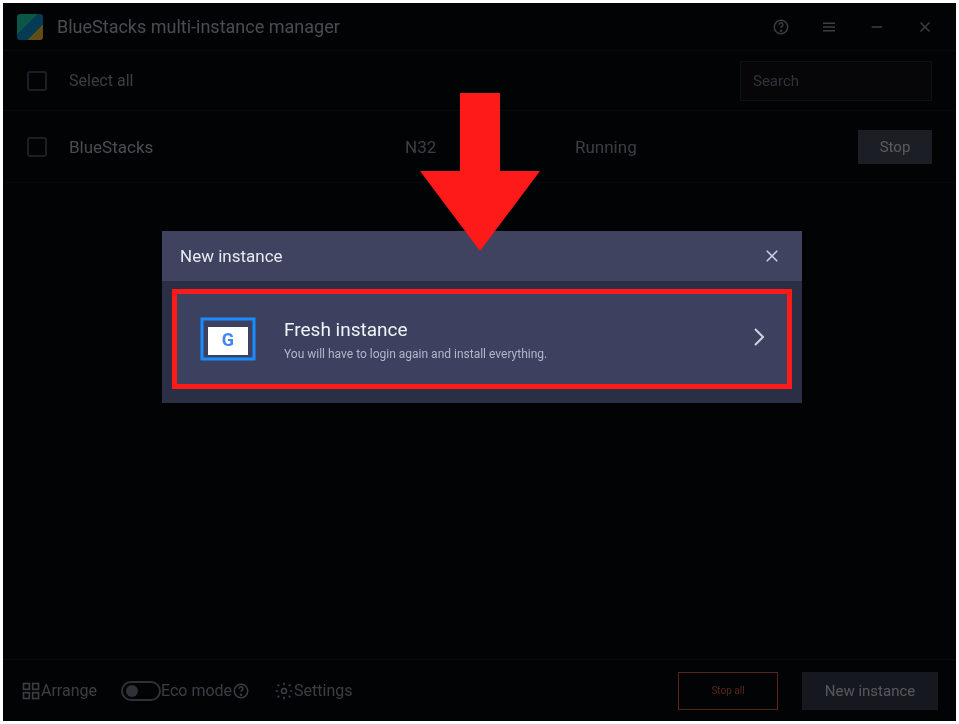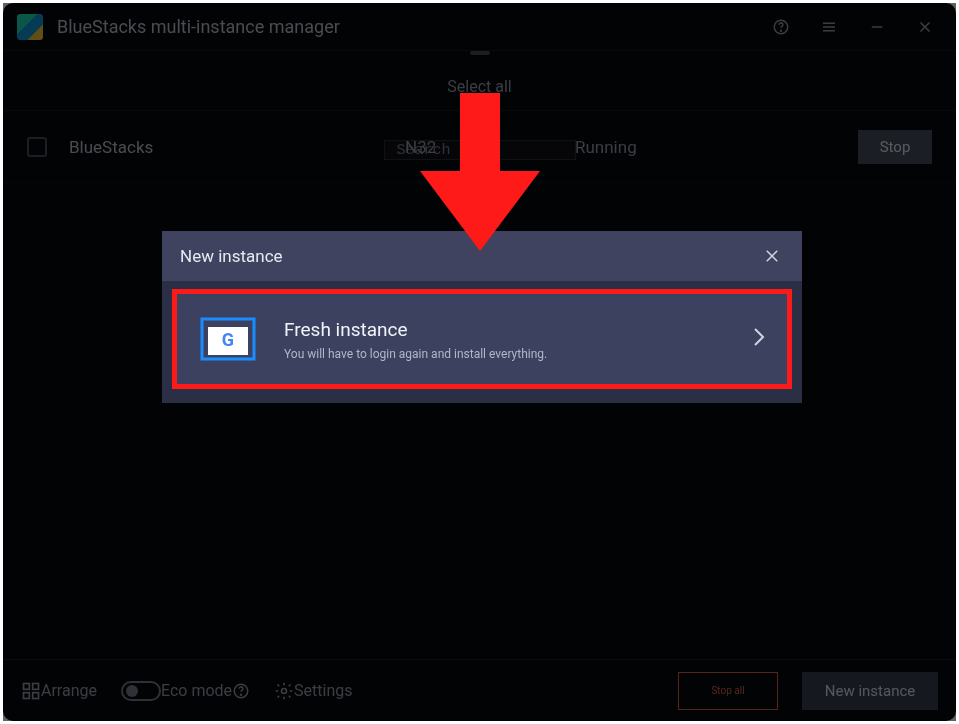--- a/index.html
+++ b/index.html
@@ -7,21 +7,20 @@
 
   .app {
     position: relative;
     width: 953px;
     height: 718px;
     margin: 3px;
     background: #07080c;
     color: #8e94a4;
     display: flex;
     flex-direction: column;
-    border-radius: 10px;
   }
 
   
   .dim {
     position: absolute;
     inset: 0;
     background: rgba(0,0,0,0.62);
     z-index: 5;
     pointer-events: none;
   }
@@ -52,21 +51,20 @@
 
   
   .toolbar {
     height: 60px;
     display: flex;
     align-items: center;
     padding: 0 24px;
     gap: 22px;
     border-bottom: 1px solid #16181f;
     z-index: 1;
-    flex-direction: column;
   }
   .chk {
     width: 20px; height: 20px;
     border: 2px solid #4b5062;
     border-radius: 3px;
   }
   .toolbar .lbl { font-size: 16px; color: #9aa0b1; }
   .spacer { flex: 1; }
   .sortby {
     width: 174px; height: 40px;
@@ -79,21 +77,21 @@
   .sortby svg { width: 12px; height: 12px; fill: #9aa0b1; }
   .search {
     width: 192px; height: 40px;
     background: #101218;
     border: 1px solid #2a2e3a;
     display: flex; align-items: center;
     padding: 0 12px; gap: 8px;
   }
   .search input {
     flex: 1; background: transparent; border: none; outline: none;
-    color: #5eead4; font-size: 15px; font-family: Liberation Mono, monospace;
+    color: #5eead4; font-size: 15px;
   }
   .search input::placeholder { color: #7a8092; }
   .search svg { width: 18px; height: 18px; stroke: #9aa0b1; fill:none; stroke-width:2; }
 
   
   .instance-row {
     height: 72px;
     display: flex; align-items: center;
     padding: 0 24px; gap: 22px;
     font-size: 17px;

